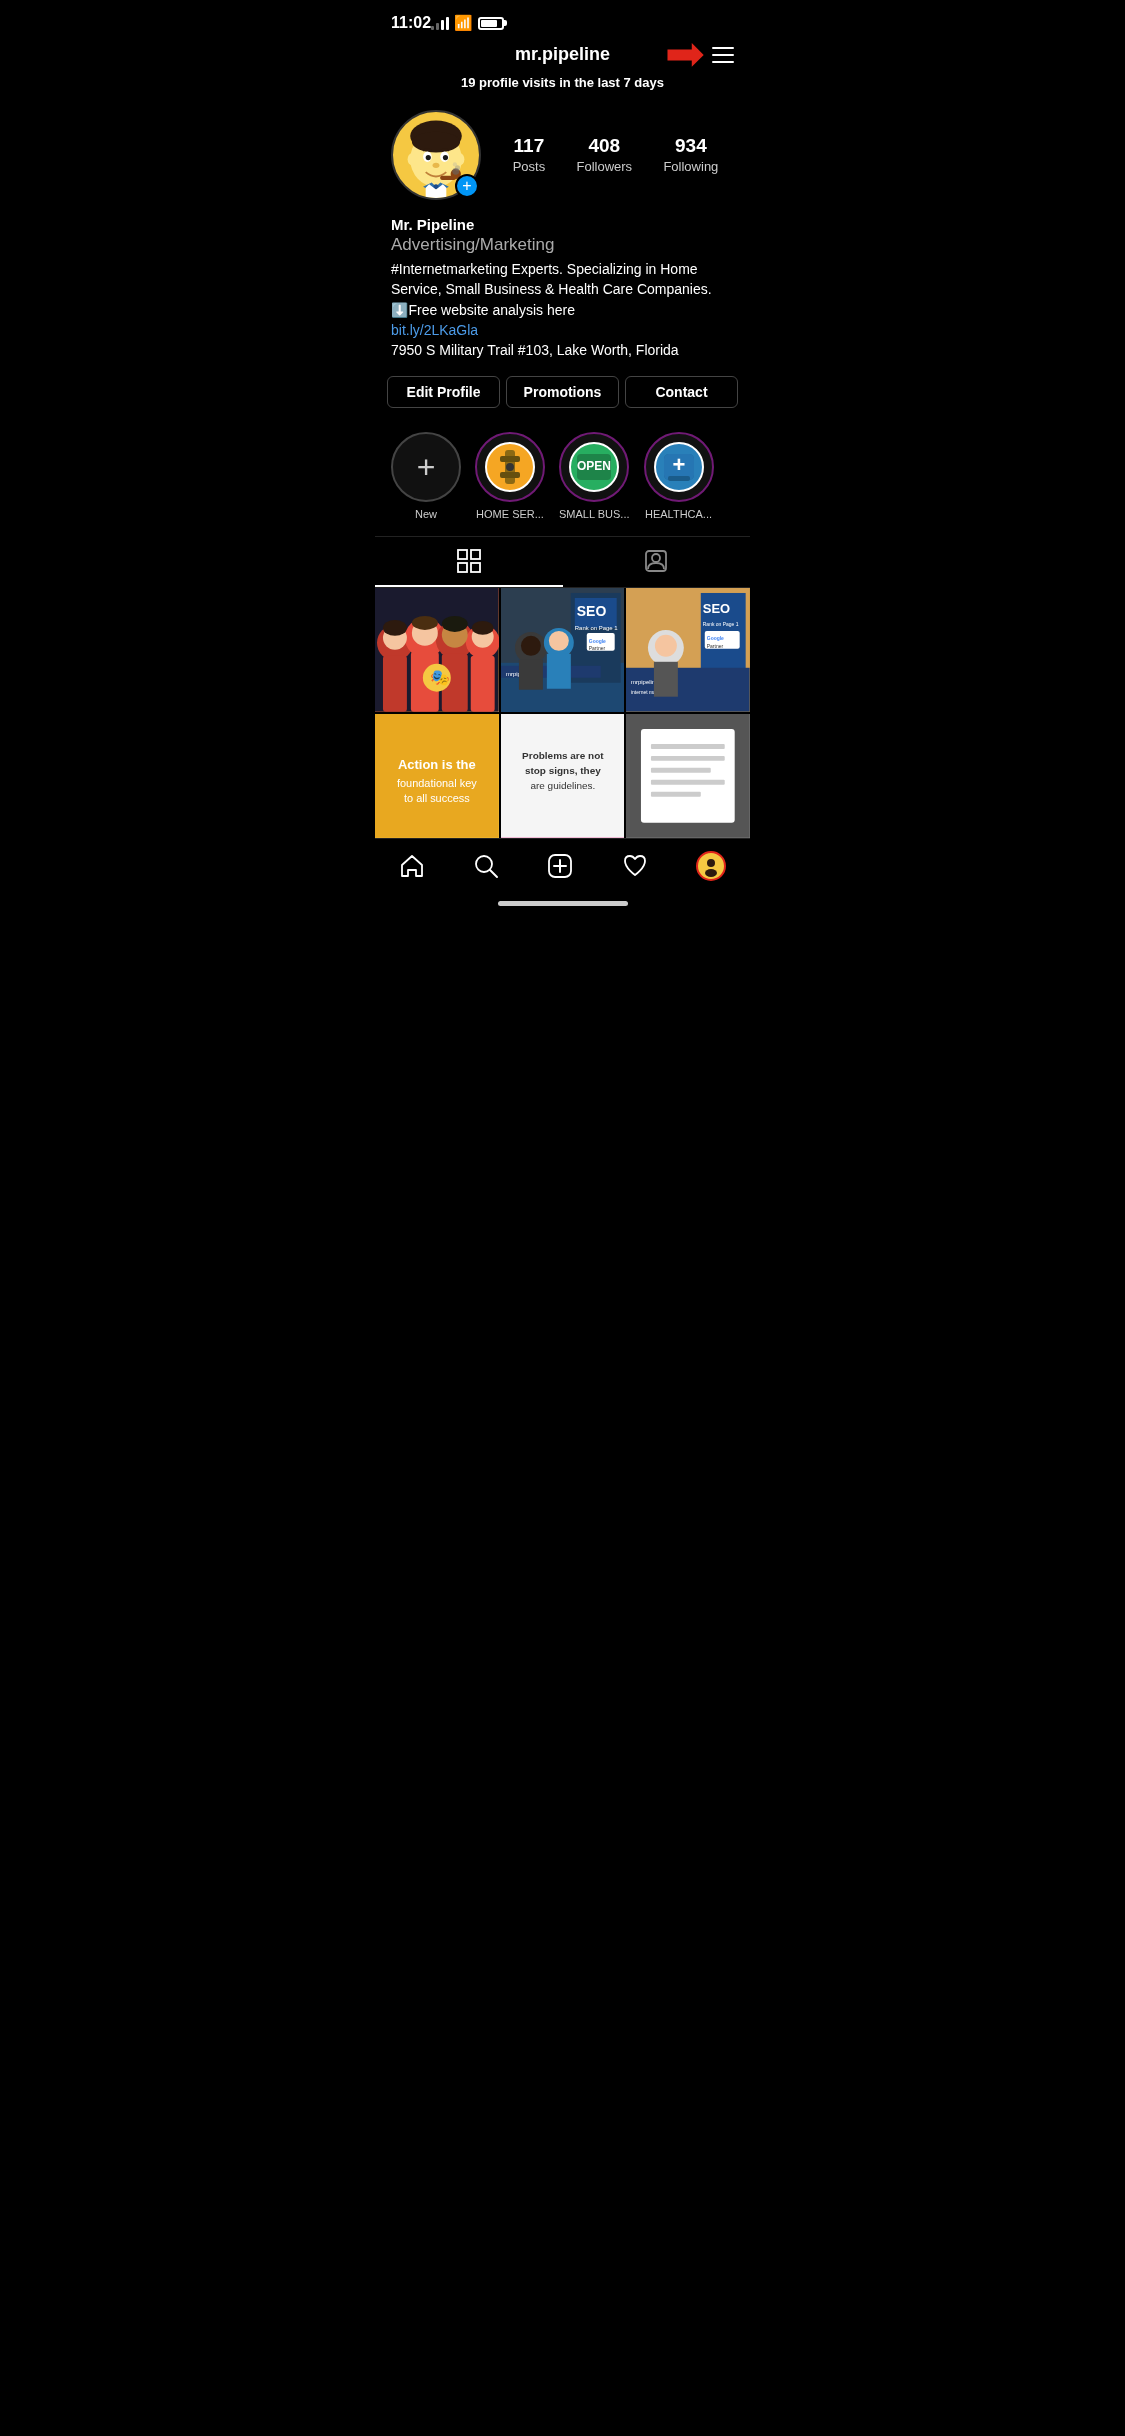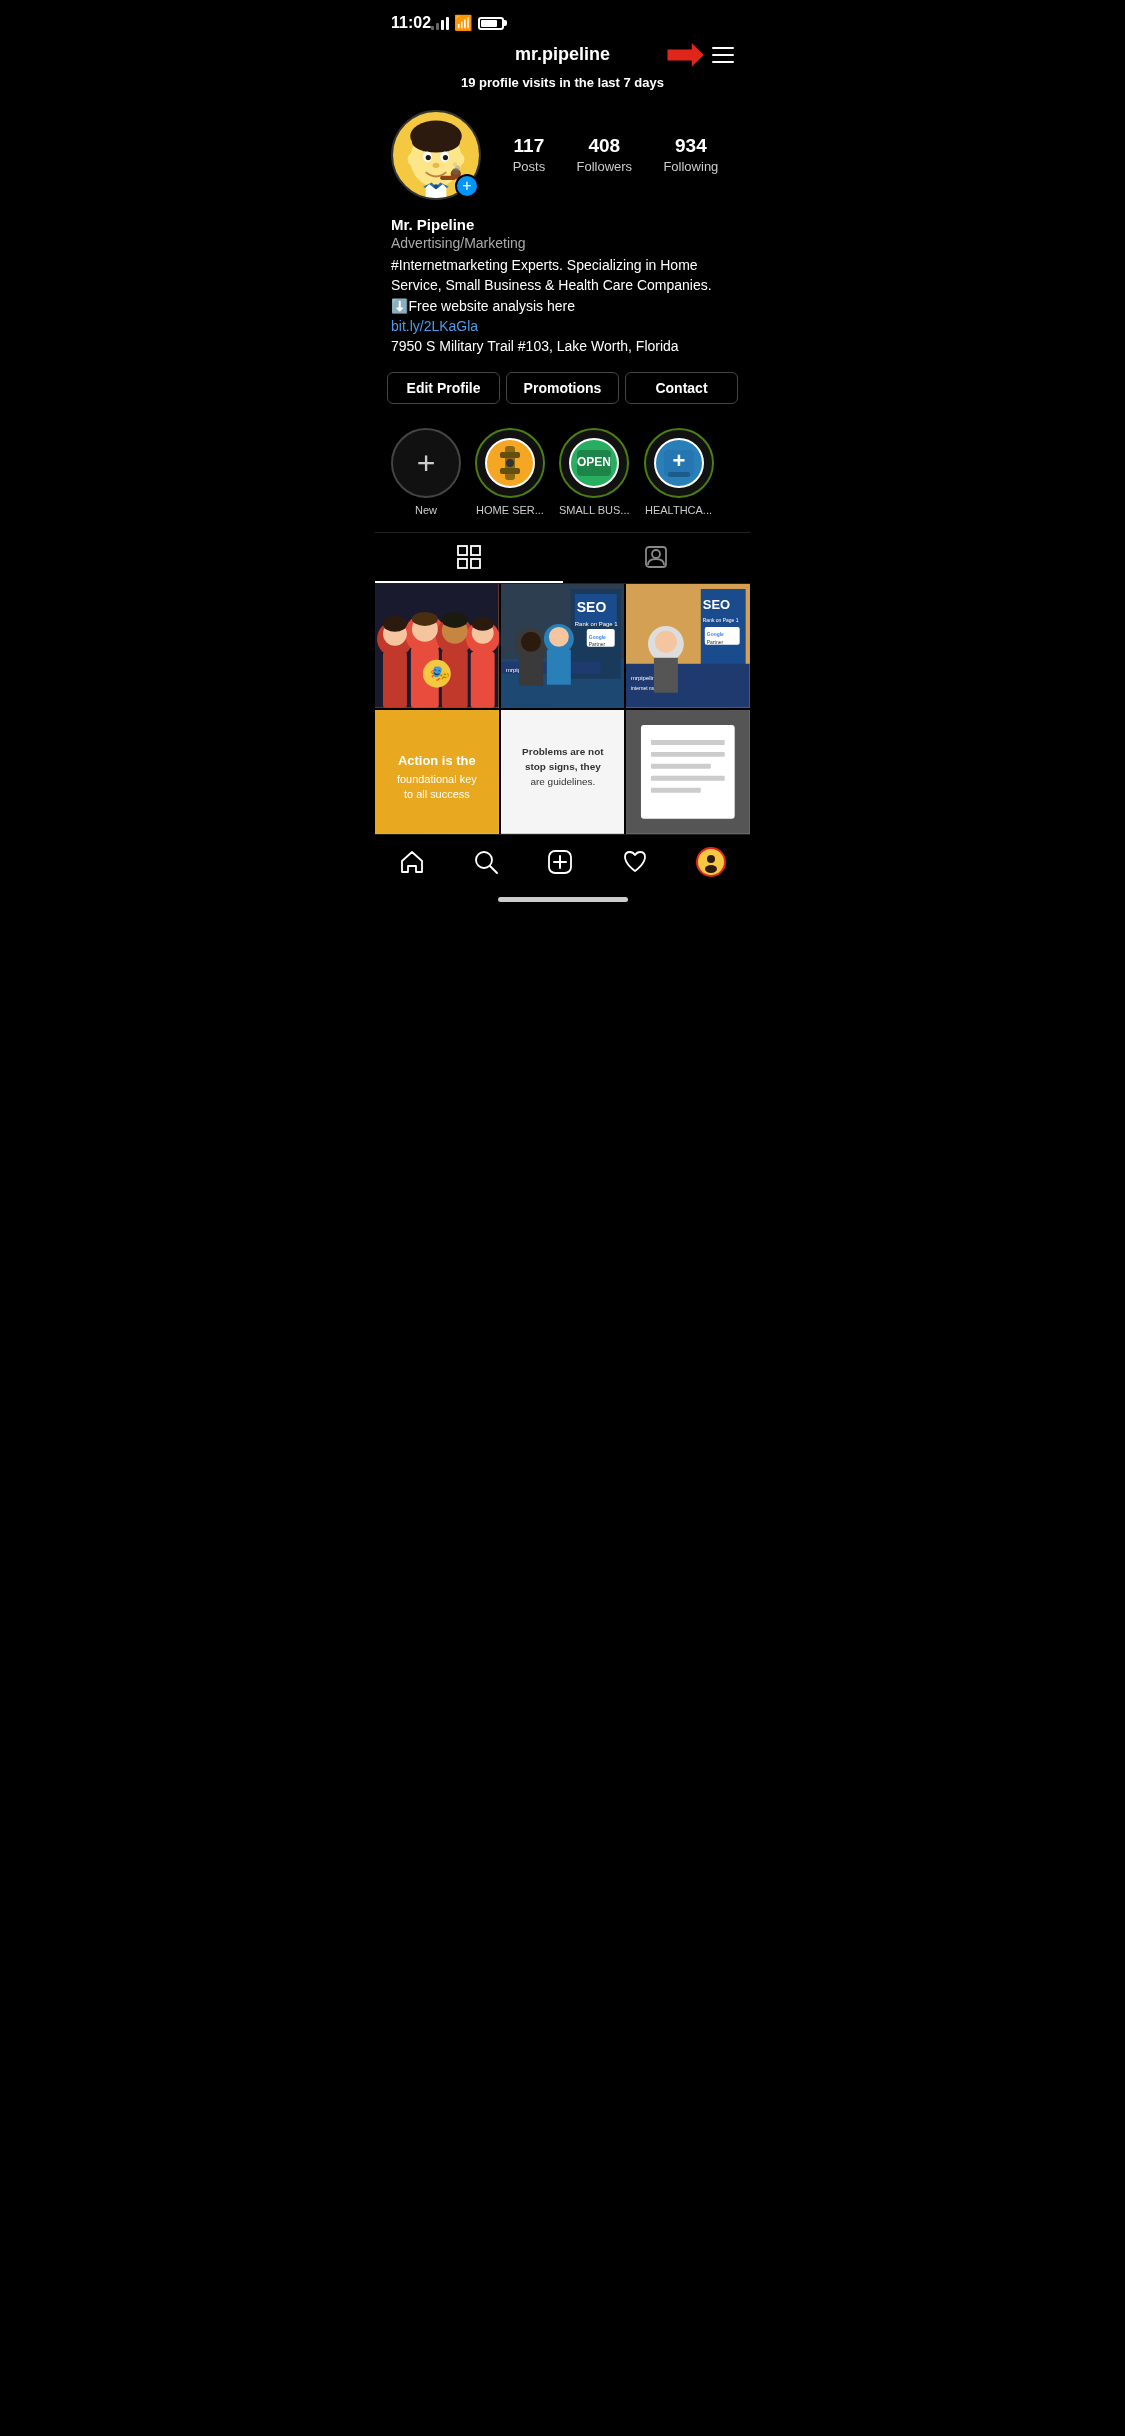--- a/index.html
+++ b/index.html
@@ -166,21 +166,21 @@
     
     .bio-section {
       padding: 4px 16px 12px;
     }
     .bio-name {
       font-size: 15px;
       font-weight: 700;
       margin-bottom: 2px;
     }
     .bio-category {
-      font-size: 14px;
+      font-size: 17px;
       color: #aaa;
       margin-bottom: 4px;
     }
     .bio-text {
       font-size: 14px;
       line-height: 1.45;
       color: #fff;
     }
     .bio-link {
       color: #4c9be8;
@@ -218,21 +218,21 @@
       flex-direction: column;
       align-items: center;
       gap: 6px;
       cursor: pointer;
       flex-shrink: 0;
     }
     .highlight-circle {
       width: 70px;
       height: 70px;
       border-radius: 50%;
-      border: 2px solid #4d7c0f;
+      border: 2px solid #701a75;
       display: flex;
       align-items: center;
       justify-content: center;
       font-size: 30px;
       background: #111;
     }
     .highlight-circle.new-btn {
       background: #111;
       border: 2px solid #444;
     }

